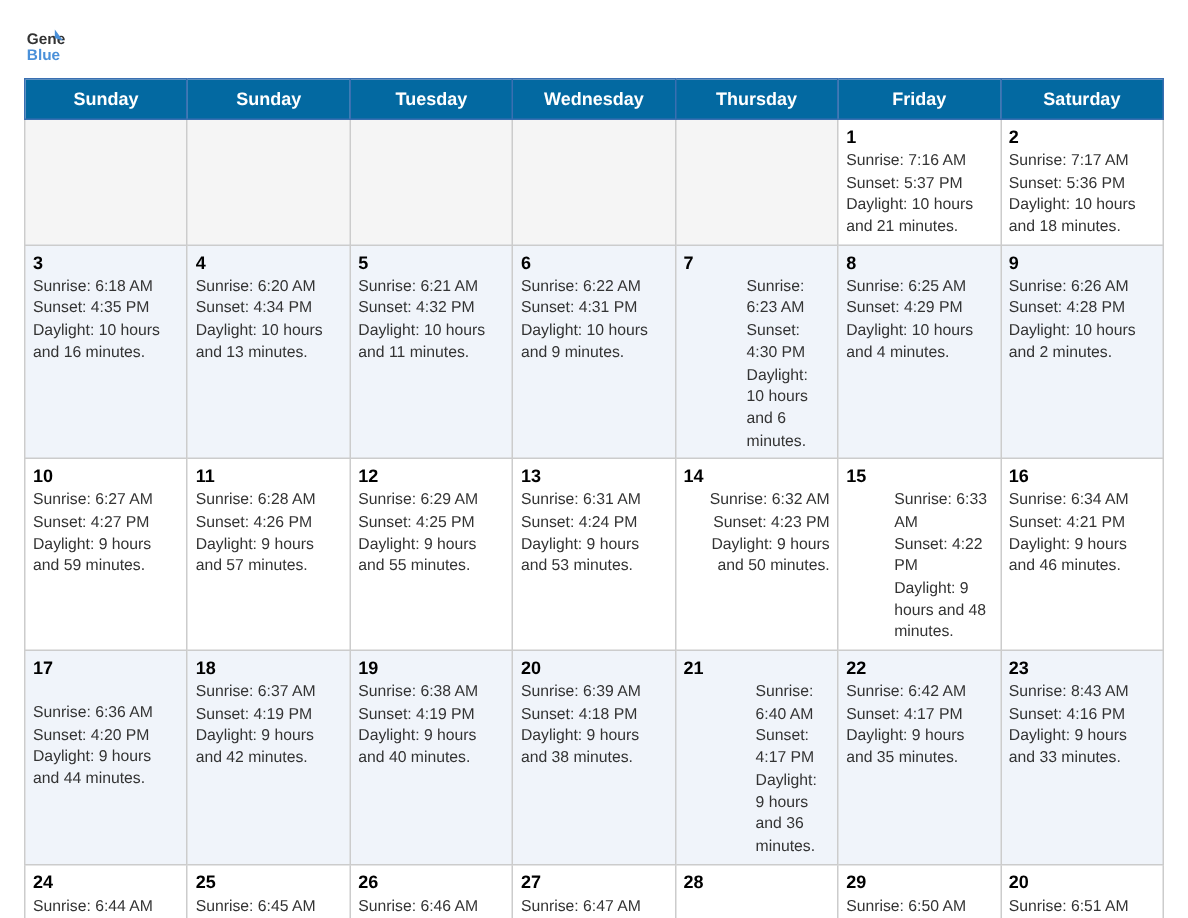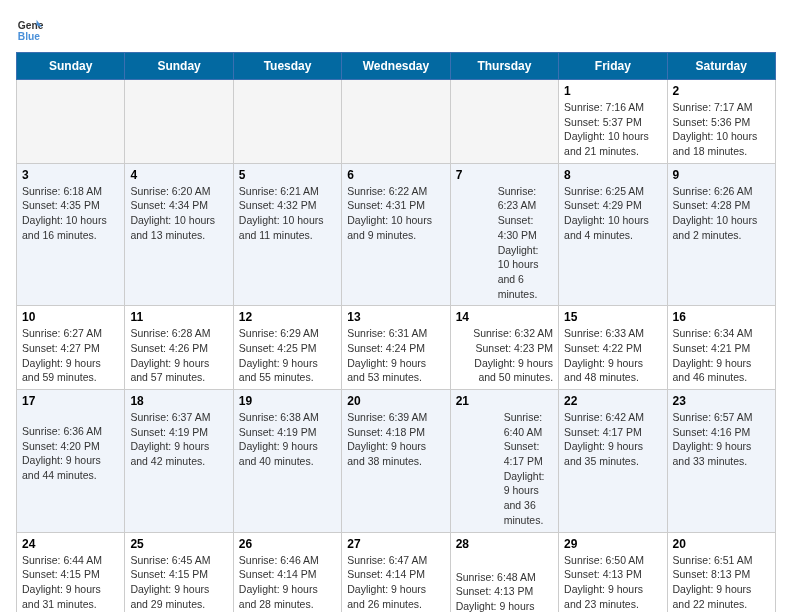--- a/index.html
+++ b/index.html
@@ -192,21 +192,21 @@
 Daylight: 9 hours and 53 minutes.</div>
         </td>
         <td>
           <span class="day-number">14</span>
           <div class="day-info" style="white-space: pre-line; text-align: right;">Sunrise: 6:32 AM
 Sunset: 4:23 PM
 Daylight: 9 hours and 50 minutes.</div>
         </td>
         <td>
           <span class="day-number">15</span>
-          <div class="day-info" style="white-space: pre-line;">Sunrise: 6:33 AM
+          <div class="day-info" style="white-space: pre-line; margin-left: 32px;">Sunrise: 6:33 AM
 Sunset: 4:22 PM
 Daylight: 9 hours and 48 minutes.</div>
         </td>
         <td>
           <span class="day-number">16</span>
           <div class="day-info" style="white-space: pre-line;">Sunrise: 6:34 AM
 Sunset: 4:21 PM
 Daylight: 9 hours and 46 minutes.</div>
         </td>
       </tr>
@@ -242,21 +242,21 @@
 Daylight: 9 hours and 36 minutes.</div>
         </td>
         <td class="alt-row">
           <span class="day-number">22</span>
           <div class="day-info" style="white-space: pre-line;">Sunrise: 6:42 AM
 Sunset: 4:17 PM
 Daylight: 9 hours and 35 minutes.</div>
         </td>
         <td class="alt-row">
           <span class="day-number">23</span>
-          <div class="day-info" style="white-space: pre-line;">Sunrise: 6:57 AM
+          <div class="day-info" style="white-space: pre-line;">Sunrise: 8:43 AM
 Sunset: 4:16 PM
 Daylight: 9 hours and 33 minutes.</div>
         </td>
       </tr>
       <tr>
         <td>
           <span class="day-number">24</span>
           <div class="day-info" style="white-space: pre-line;">Sunrise: 6:44 AM
 Sunset: 4:15 PM
 Daylight: 9 hours and 31 minutes.</div>

